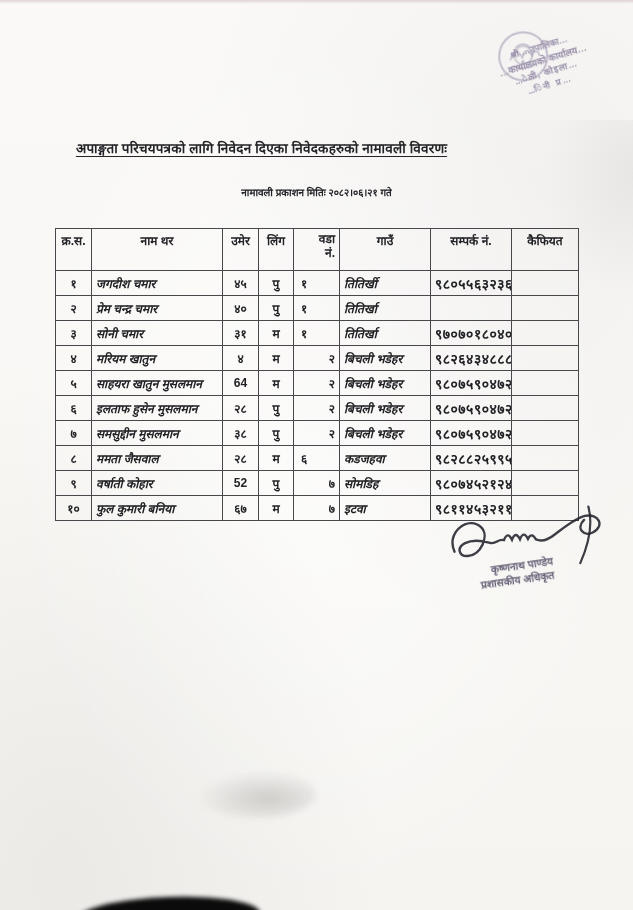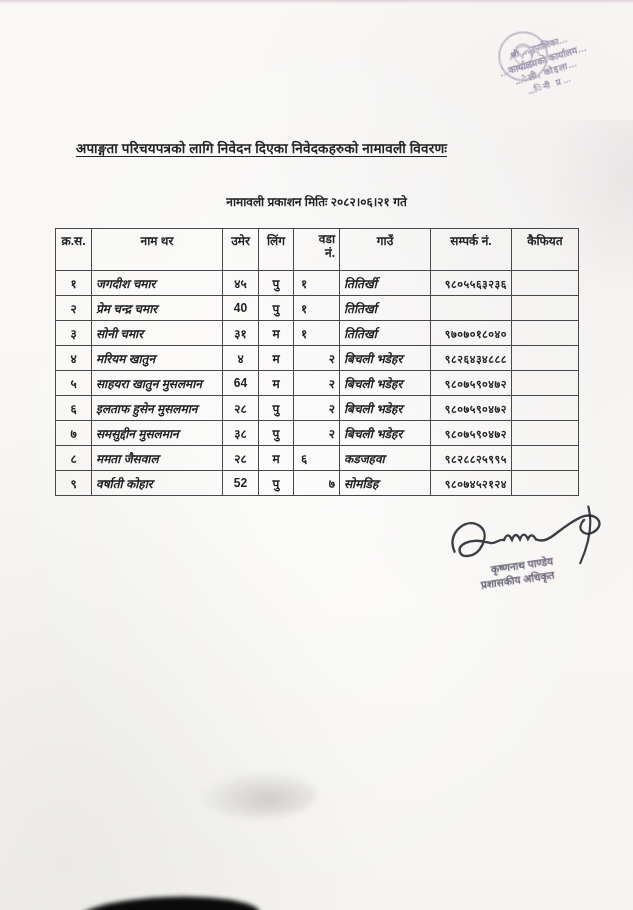--- a/index.html
+++ b/index.html
@@ -41,21 +41,21 @@
   .sl4{font-size:8.5px;letter-spacing:2px;}
   
   .doc-title{
     position:absolute;left:0;top:139px;width:523px;
     text-align:center;font-size:13.5px;font-weight:700;
     text-decoration:underline;text-underline-offset:3px;
     letter-spacing:.2px;color:#232327;
   }
   .doc-date{
     position:absolute;left:0;top:185px;width:633px;
-    text-align:center;font-size:12px;font-weight:700;color:#232327;margin-top:8px;
+    text-align:center;font-size:10px;font-weight:700;color:#232327;
   }
   
   table.roster{
     position:absolute;left:55px;top:228px;width:523px;
     border-collapse:collapse;table-layout:fixed;
     font-size:12px;color:#222226;border-radius:7px;
   }
   table.roster th,table.roster td{
     border:1px solid #47474c;
     padding:1px 4px;overflow:hidden;white-space:nowrap;
@@ -63,21 +63,21 @@
   table.roster th{
     font-weight:700;vertical-align:top;text-align:center;
     height:37px;padding-top:3px;font-size:12px;
   }
   table.roster td{height:22px;vertical-align:middle;font-weight:600;}
   .c-sn{width:36px;}  .c-name{width:131px;} .c-age{width:36px;}
   .c-gen{width:35px;} .c-ward{width:46px;}  .c-vil{width:91px;}
   .c-con{width:81px;} .c-rem{width:67px;}
   td.sn,td.age,td.gen{text-align:center;}
   td.name,td.vil{text-align:left;padding-left:6px;font-style:italic;}
-  td.con{text-align:right;padding-left:5px;font-size:11px;letter-spacing:.5px;}
+  td.con{text-align:left;padding-left:5px;font-size:14px;letter-spacing:.5px;}
   td.ward.wl{text-align:left;padding-left:7px;}
   td.ward.wr{text-align:right;padding-right:4px;}
   .ward-head span{display:block;line-height:14px;text-align:right;}
   
   .sig{position:absolute;left:438px;top:506px;width:180px;height:110px;}
   .sig svg{position:absolute;left:0;top:0;transform:rotate(-3deg);}
   .sig-stamp{
     position:absolute;left:40px;top:58px;width:150px;
     transform:rotate(-8deg);transform-origin:left top;
     color:#4d4660;opacity:.85;font-weight:700;filter:blur(.3px);
@@ -158,21 +158,21 @@
         <td class="age">४५</td>
         <td class="gen">पु</td>
         <td class="ward wl">१</td>
         <td class="vil">तितिर्खी</td>
         <td class="con">९८०५५६३२३६</td>
         <td class="rem"></td>
       </tr>
       <tr>
         <td class="sn">२</td>
         <td class="name">प्रेम चन्द्र चमार</td>
-        <td class="age">40</td>
+        <td class="age">४०</td>
         <td class="gen">पु</td>
         <td class="ward wl">१</td>
         <td class="vil">तितिर्खा</td>
         <td class="con"></td>
         <td class="rem"></td>
       </tr>
       <tr>
         <td class="sn">३</td>
         <td class="name">सोनी चमार</td>
         <td class="age">३१</td>
@@ -233,20 +233,30 @@
         <td class="rem"></td>
       </tr>
       <tr>
         <td class="sn">९</td>
         <td class="name">वर्षाती कोहार</td>
         <td class="age">52</td>
         <td class="gen">पु</td>
         <td class="ward wr">७</td>
         <td class="vil">सोमडिह</td>
         <td class="con">९८०७४५२१२४</td>
+        <td class="rem"></td>
+      </tr>
+      <tr>
+        <td class="sn">१०</td>
+        <td class="name">फुल कुमारी बनिया</td>
+        <td class="age">६७</td>
+        <td class="gen">म</td>
+        <td class="ward wr">७</td>
+        <td class="vil">इटवा</td>
+        <td class="con">९८११४५३२११</td>
         <td class="rem"></td>
       </tr>
     </tbody>
   </table>
 
   <div class="sig">
     <svg width="175" height="68" viewBox="0 0 175 68">
       <path d="M16,42 C8,22 32,6 44,19 C52,28 42,47 29,47 C20,47 18,38 27,34
                C36,30 46,33 52,35 C58,37 60,31 66,33
                Q70,24 74,33 Q78,24 82,33 Q86,24 90,33 Q94,26 98,34

